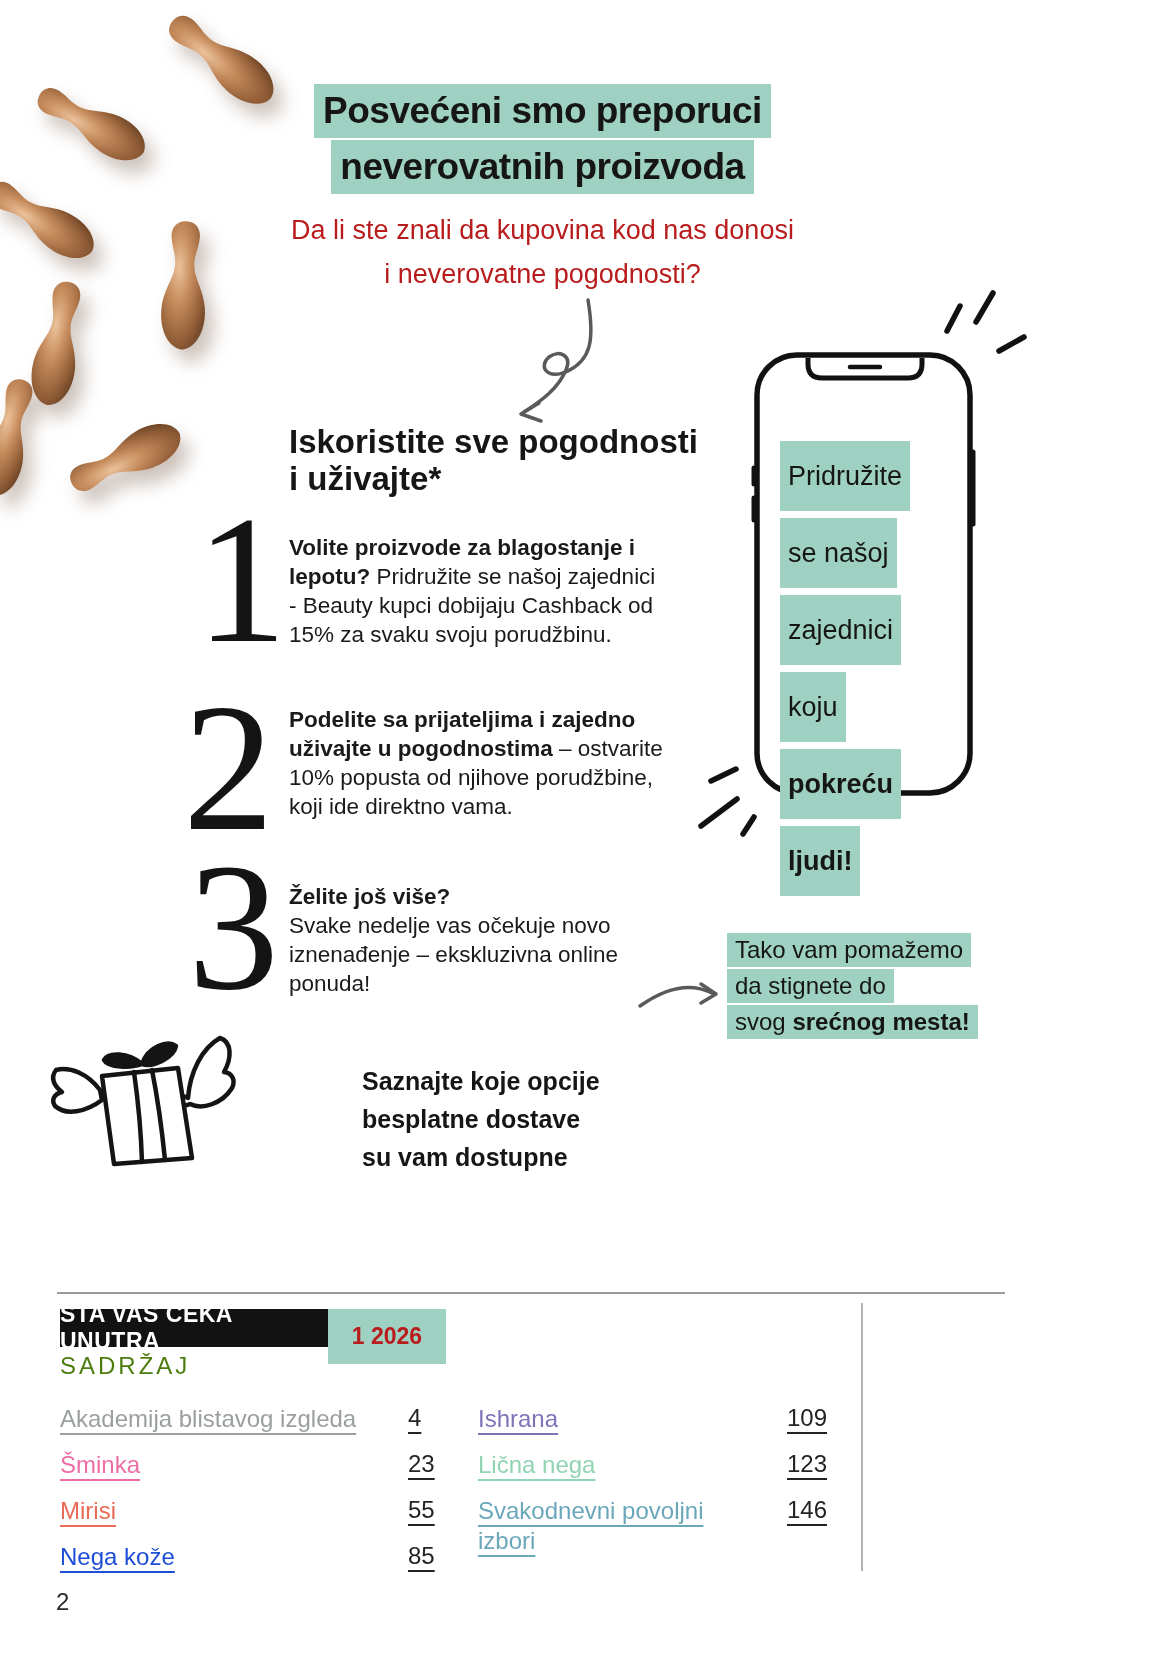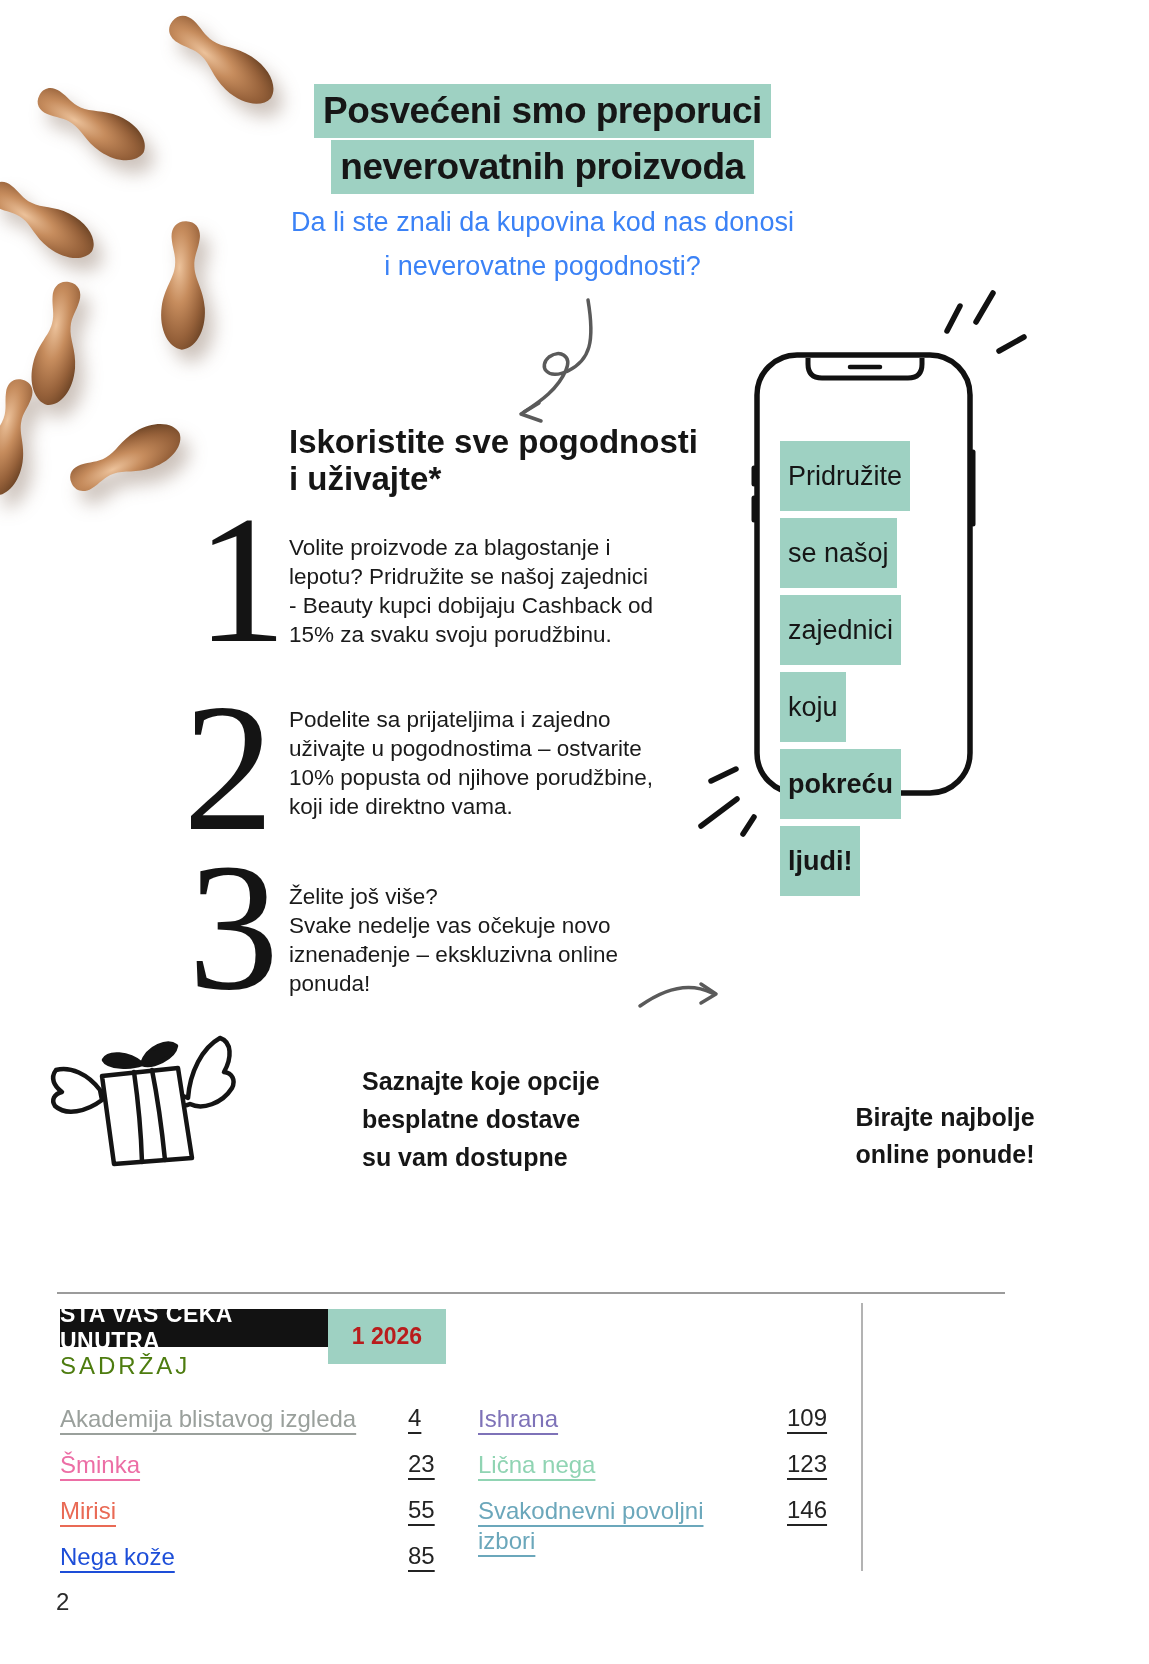--- a/index.html
+++ b/index.html
@@ -8,28 +8,28 @@
   .abs{position:absolute;}
 
   
   .capsules{position:absolute;left:-6px;top:-4px;filter:drop-shadow(9px 13px 9px rgba(95,65,45,.32));}
 
   
   .hero{position:absolute;left:235px;top:84px;width:615px;text-align:center;}
   .hero .t-line{display:block;margin:0 0 2px 0;}
   .hl{background:#9ed1c2;padding:3px 9px;display:inline-block;}
   .title{font-size:37px;font-weight:700;letter-spacing:-.5px;line-height:48px;}
-  .subtitle{font-size:27px;line-height:44px;margin-top:6px;color:#3b82f6;}
+  .subtitle{font-size:27px;line-height:44px;margin-top:14px;color:#b91c1c;}
 
   
   .benefits-h{position:absolute;left:289px;top:423px;font-size:33px;font-weight:700;line-height:37px;}
   .bignum{position:absolute;font-family:"Liberation Serif","DejaVu Serif",serif;
           font-size:182px;line-height:150px;color:#141414;font-weight:400;}
   .item-text{position:absolute;font-size:22.5px;line-height:29px;color:#1a1a1a;}
-  .item-text b{font-weight:400;}
+  .item-text b{font-weight:700;}
 
   
   .phone-lines{position:absolute;left:780px;top:441px;}
   .phone-lines .pl{display:table;background:#9ed1c2;padding:20px 8px;margin-bottom:7px;
                    font-size:27px;line-height:30px;}
   .phone-lines .pl.bold{font-weight:700;}
 
   
   .tako{position:absolute;left:727px;top:933px;}
   .tako .tl{display:table;background:#9ed1c2;padding:3px 8px;margin-bottom:2px;
@@ -146,20 +146,28 @@
     <div class="pl">koju</div>
     <div class="pl bold">pokreću</div>
     <div class="pl bold">ljudi!</div>
   </div>
 
   <svg class="abs" style="left:628px;top:972px;" width="100" height="42" viewBox="628 972 100 42">
     <path d="M640,1006 C668,986 692,983 712,993" fill="none" stroke="#5a5a5a" stroke-width="3.5" stroke-linecap="round"></path>
     <path d="M701,984 L716,994 L701,1003" fill="none" stroke="#5a5a5a" stroke-width="3.5" stroke-linecap="round" stroke-linejoin="round"></path>
   </svg>
 
+  <div class="tako">
+    <div class="tl">Tako vam pomažemo</div>
+    <div class="tl">da stignete do</div>
+    <div class="tl">
+        <span>svog </span>
+        <b>srećnog mesta!</b>
+      </div>
+  </div>
 
   <svg class="abs" style="left:42px;top:1028px;" width="215" height="140" viewBox="0 0 215 140">
     <g fill="#ffffff" stroke="#141414" stroke-width="4.5" stroke-linejoin="round" stroke-linecap="round">
 
       <path d="M58,62 C46,46 28,38 14,42 C8,50 12,58 20,64 C12,66 9,72 13,78 C24,88 44,84 60,72 Z"></path>
 
       <path d="M146,70 C148,44 160,20 178,10 C190,14 190,30 182,44 C190,45 194,52 190,60 C180,76 160,82 148,76 C140,80 132,74 136,66 Z"></path>
 
       <path d="M60,48 L136,40 L150,130 L72,136 Z"></path>
 
@@ -170,24 +178,20 @@
       <path d="M100,36 C106,18 126,12 134,18 C132,30 110,40 100,36 Z" fill="#141414"></path>
     </g>
   </svg>
 
   <div class="saznajte">
     <span>Saznajte koje opcije</span><br>
     <span>besplatne dostave</span><br>
     <span>su vam dostupne</span>
   </div>
 
-  <div class="birajte">
-    <span>Birajte najbolje</span><br>
-    <span>online ponude!</span>
-  </div>
 
   <div class="rule"></div>
 
   <div class="badge-black">ŠTA VAS ČEKA UNUTRA</div>
   <div class="badge-teal">1 2026</div>
 
   <div class="sadrzaj">SADRŽAJ</div>
 
   <div class="toc-label" style="left: 60px; top: 1404px; color: rgb(154, 160, 156);">Akademija blistavog izgleda</div>
   <div class="toc-num" style="left:408px;top:1404px;">4</div>

